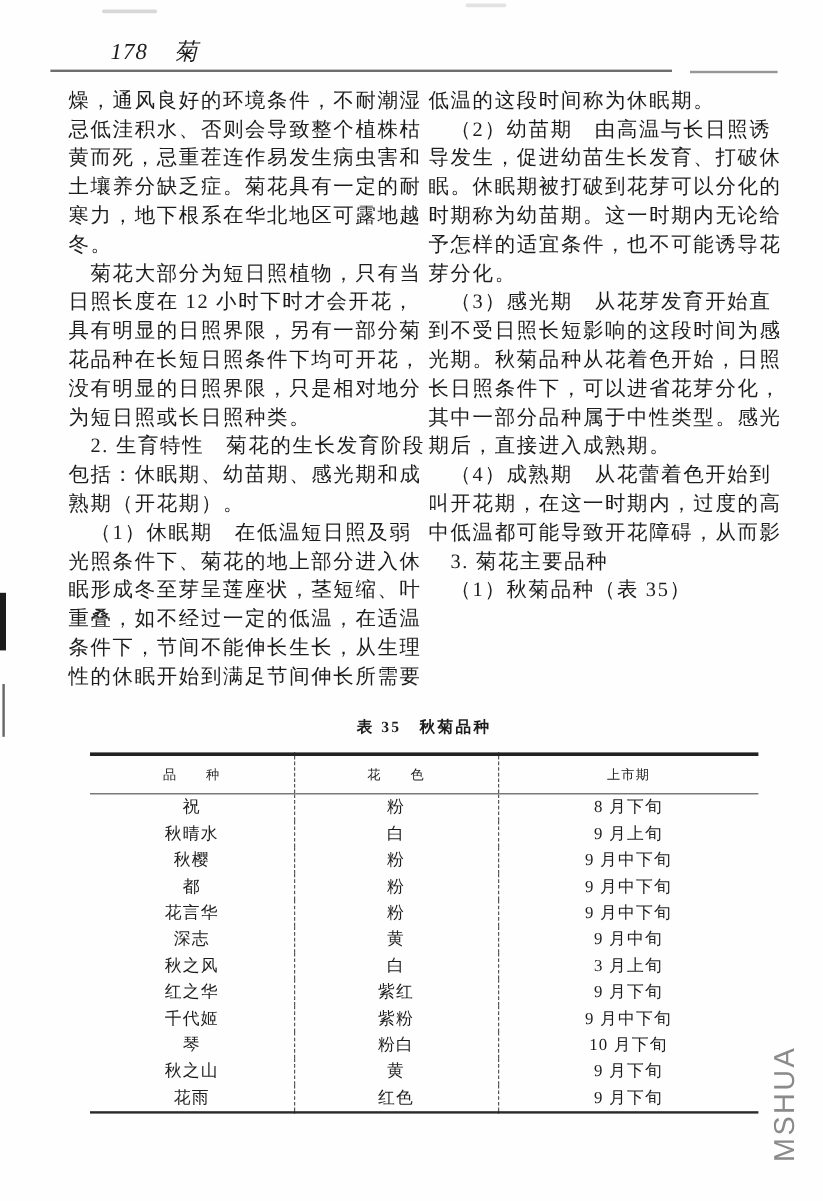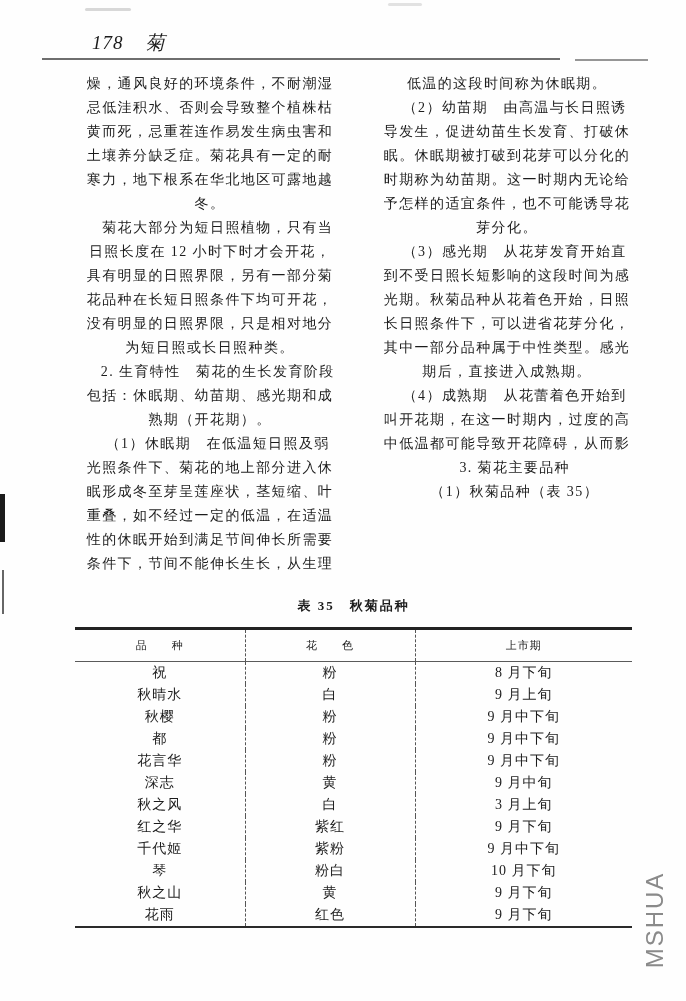--- a/index.html
+++ b/index.html
@@ -26,23 +26,22 @@
     background:#6a6a6a;opacity:.7;
   }
   
   .text-col{
     position:absolute;top:72px;
   }
   .col-left{left:57px;width:306px;}
   .col-right{left:357px;width:300px;}
   .text-line{
     height:24px;line-height:24px;
-    font-size:14px;letter-spacing:1.4px;
+    font-size:17px;letter-spacing:1.4px;
     white-space:nowrap;
-    text-align:center;
   }
   
   .table-caption{
     position:absolute;top:597px;left:75px;width:557px;
     text-align:center;font-size:13px;font-weight:bold;
     letter-spacing:2px;
   }
   .table-wrap{
     position:absolute;top:627px;left:75px;width:557px;
   }
@@ -107,22 +106,22 @@
     <div class="text-line">花品种在长短日照条件下均可开花，</div>
     <div class="text-line">没有明显的日照界限，只是相对地分</div>
     <div class="text-line">为短日照或长日照种类。</div>
     <div class="text-line">　2. 生育特性　菊花的生长发育阶段</div>
     <div class="text-line">包括：休眠期、幼苗期、感光期和成</div>
     <div class="text-line">熟期（开花期）。</div>
     <div class="text-line">　（1）休眠期　在低温短日照及弱</div>
     <div class="text-line">光照条件下、菊花的地上部分进入休</div>
     <div class="text-line">眠形成冬至芽呈莲座状，茎短缩、叶</div>
     <div class="text-line">重叠，如不经过一定的低温，在适温</div>
+    <div class="text-line">条件下，节间不能伸长生长，从生理</div>
     <div class="text-line">性的休眠开始到满足节间伸长所需要</div>
-    <div class="text-line">条件下，节间不能伸长生长，从生理</div>
   </div>
 
 <div class="text-col col-right">
     <div class="text-line">低温的这段时间称为休眠期。</div>
     <div class="text-line">　（2）幼苗期　由高温与长日照诱</div>
     <div class="text-line">导发生，促进幼苗生长发育、打破休</div>
     <div class="text-line">眠。休眠期被打破到花芽可以分化的</div>
     <div class="text-line">时期称为幼苗期。这一时期内无论给</div>
     <div class="text-line">予怎样的适宜条件，也不可能诱导花</div>
     <div class="text-line">芽分化。</div>

